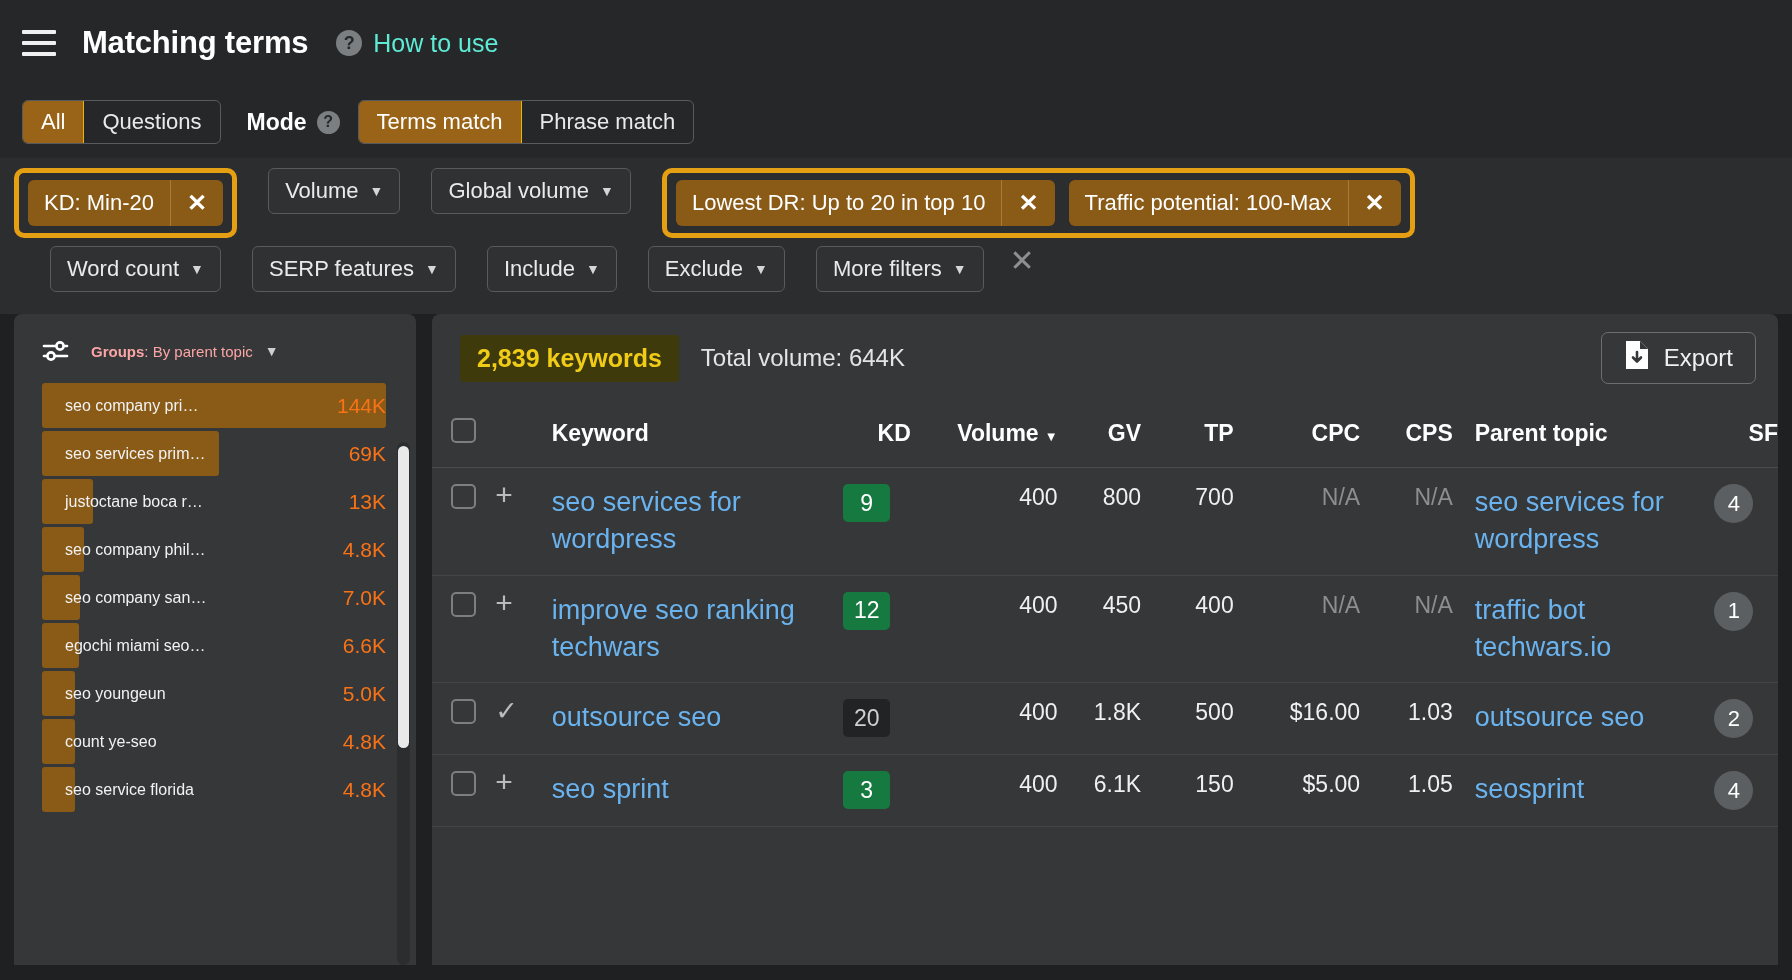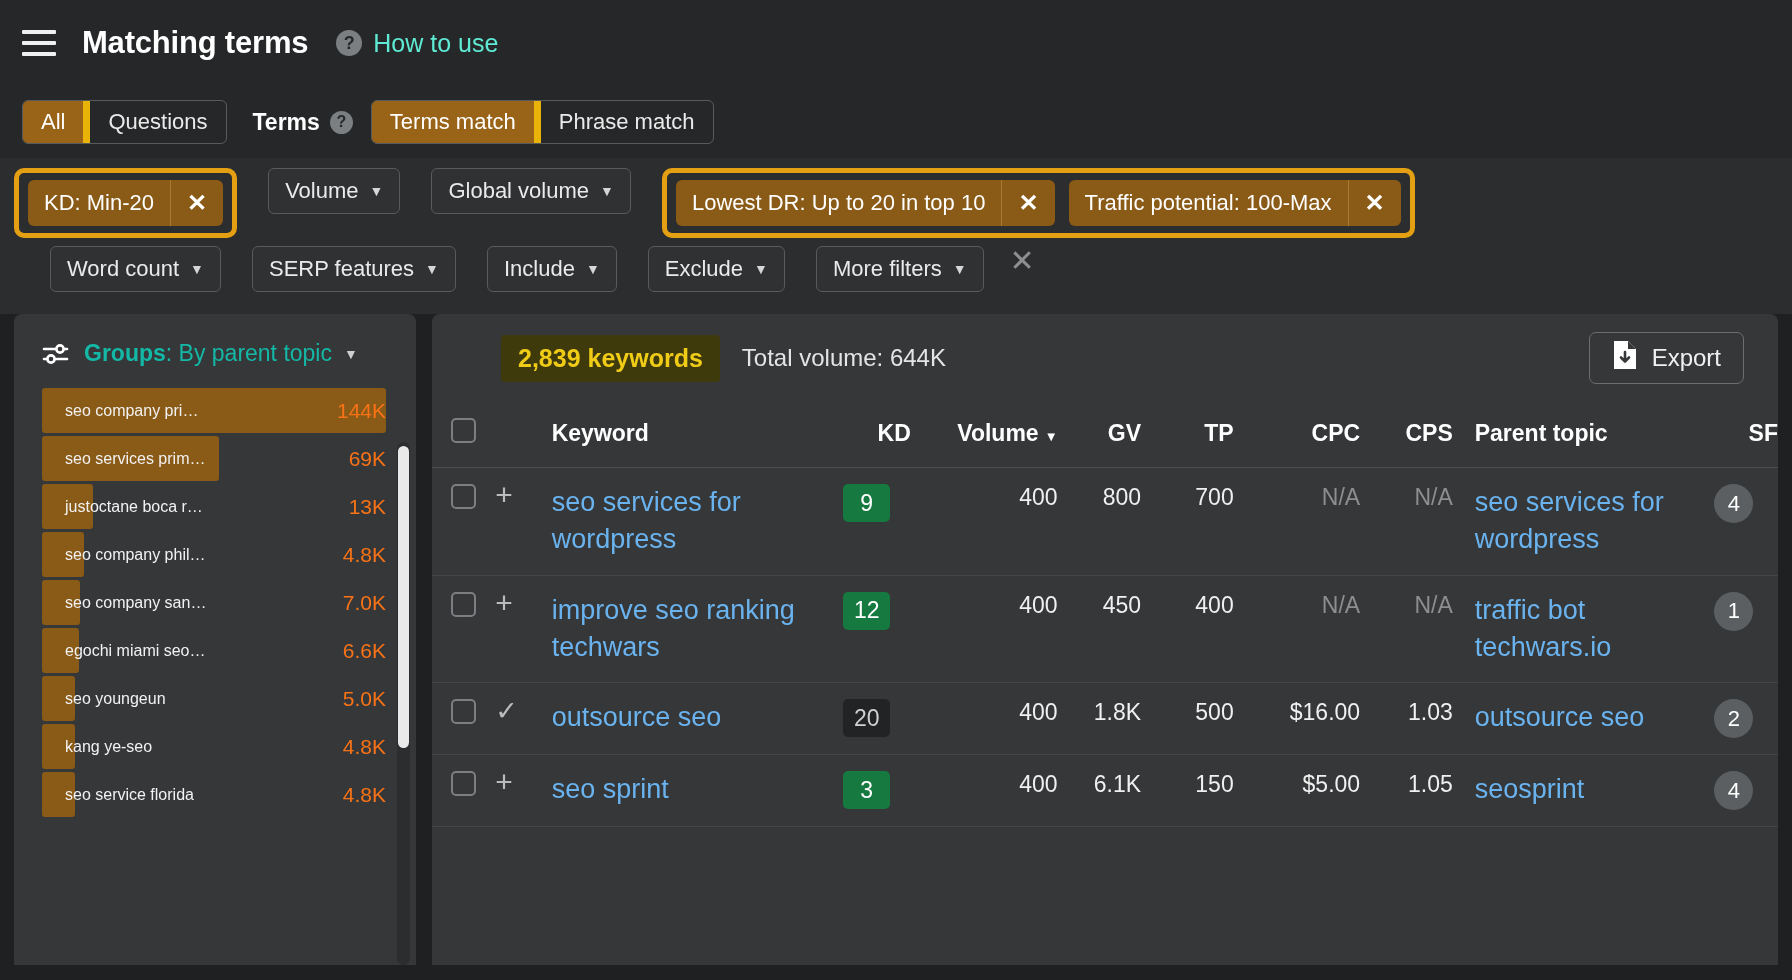--- a/index.html
+++ b/index.html
@@ -49,21 +49,21 @@
     padding: 0 0 0 22px;
     background: #262728;
   }
   .segmented {
     display: flex; border: 1px solid #585b5d; border-radius: 6px; overflow: hidden;
     height: 44px;
   }
   .seg {
     display: flex; align-items: center; justify-content: center;
     padding: 0 18px; font-size: 22px; color: #eaeaea; cursor: pointer;
-    background: transparent; border-right: 7px solid #eab308;
+    background: transparent; border-right: 1px solid #eab308;
   }
   .seg:last-child { border-right: none; }
   .seg.active { background: #9a6418; color: #ffffff; }
   .mode-label { font-size: 23px; font-weight: bold; color: #ffffff; margin: 0 10px 0 26px; }
   .qmark.sm { width: 23px; height: 23px; font-size: 16px; margin-right: 18px; }
 
   
   .filterbar {
     background: #2c2d2f;
     padding: 10px 14px 18px 14px;
@@ -106,21 +106,21 @@
 
   
   .sidebar {
     width: 402px; background: #353739; border-radius: 8px 8px 0 0;
     padding: 0; position: relative; overflow: hidden;
   }
   .groups-head {
     display: flex; align-items: center; padding: 26px 0 20px 28px; cursor: pointer;
   }
   .sliders-icon { margin-right: 15px; display:flex; }
-  .groups-text { font-size: 23px; color: #14b8a6; }
+  .groups-text { font-size: 15px; color: #fca5a5; margin-left: 7px; }
   .groups-text b { font-weight: bold; }
   .groups-caret { margin-left: 12px; font-size: 14px; color: #cfcfcf; }
 
   .glist { position: relative; }
   .gitem {
     position: relative; height: 47px; display: flex; align-items: center;
     margin: 0 0 1px 28px; cursor: pointer;
   }
   .gbar {
     position: absolute; left: 0; top: 1px; bottom: 1px;
@@ -142,21 +142,21 @@
     position: absolute; left: 1px; top: 4px; width: 11px; height: 302px;
     background: #e9e9e9; border-radius: 7px;
   }
 
   
   .main {
     flex: 1; background: #353739; border-radius: 8px 8px 0 0;
     display: flex; flex-direction: column; overflow: hidden;
   }
   .main-head {
-    height: 88px; display: flex; align-items: center; padding: 0 34px 0 28px; margin-left: 41px;
+    height: 88px; display: flex; align-items: center; padding: 0 22px 0 28px;
   }
   .kwbadge {
     background: #3e3a0c; color: #f0cc17; font-size: 25px; font-weight: bold;
     padding: 9px 17px; border-radius: 4px;
   }
   .totvol { font-size: 24px; color: #e4e4e4; margin-left: 22px; }
   .export-btn {
     margin-left: auto; display: flex; align-items: center; gap: 14px;
     height: 52px; padding: 0 22px;
     border: 1px solid #6c6f71; border-radius: 7px;
@@ -217,21 +217,21 @@
     <span class="qmark">?</span>
     <span class="howto-label">How to use</span>
   </div>
 </div>
 
 <div class="moderow">
   <div class="segmented">
     <div class="seg active">All</div>
     <div class="seg">Questions</div>
   </div>
-  <div class="mode-label">Terms</div>
+  <div class="mode-label">Mode</div>
   <span class="qmark sm">?</span>
   <div class="segmented">
     <div class="seg active">Terms match</div>
     <div class="seg">Phrase match</div>
   </div>
 </div>
 
 <div class="filterbar">
 
   <div class="filterrow r1">
@@ -346,21 +346,21 @@
           <span class="gname">egochi miami seo…</span>
           <span class="gvol">6.6K</span>
         </div>
         <div class="gitem">
           <span class="gbar" style="width:33.27px"></span>
           <span class="gname">seo youngeun</span>
           <span class="gvol">5.0K</span>
         </div>
         <div class="gitem">
           <span class="gbar" style="width:32.626px"></span>
-          <span class="gname">kang ye-seo</span>
+          <span class="gname">count ye-seo</span>
           <span class="gvol">4.8K</span>
         </div>
         <div class="gitem">
           <span class="gbar" style="width:32.626px"></span>
           <span class="gname">seo service florida</span>
           <span class="gvol">4.8K</span>
         </div>
       </div>
 
     <div class="sb-scroll">

